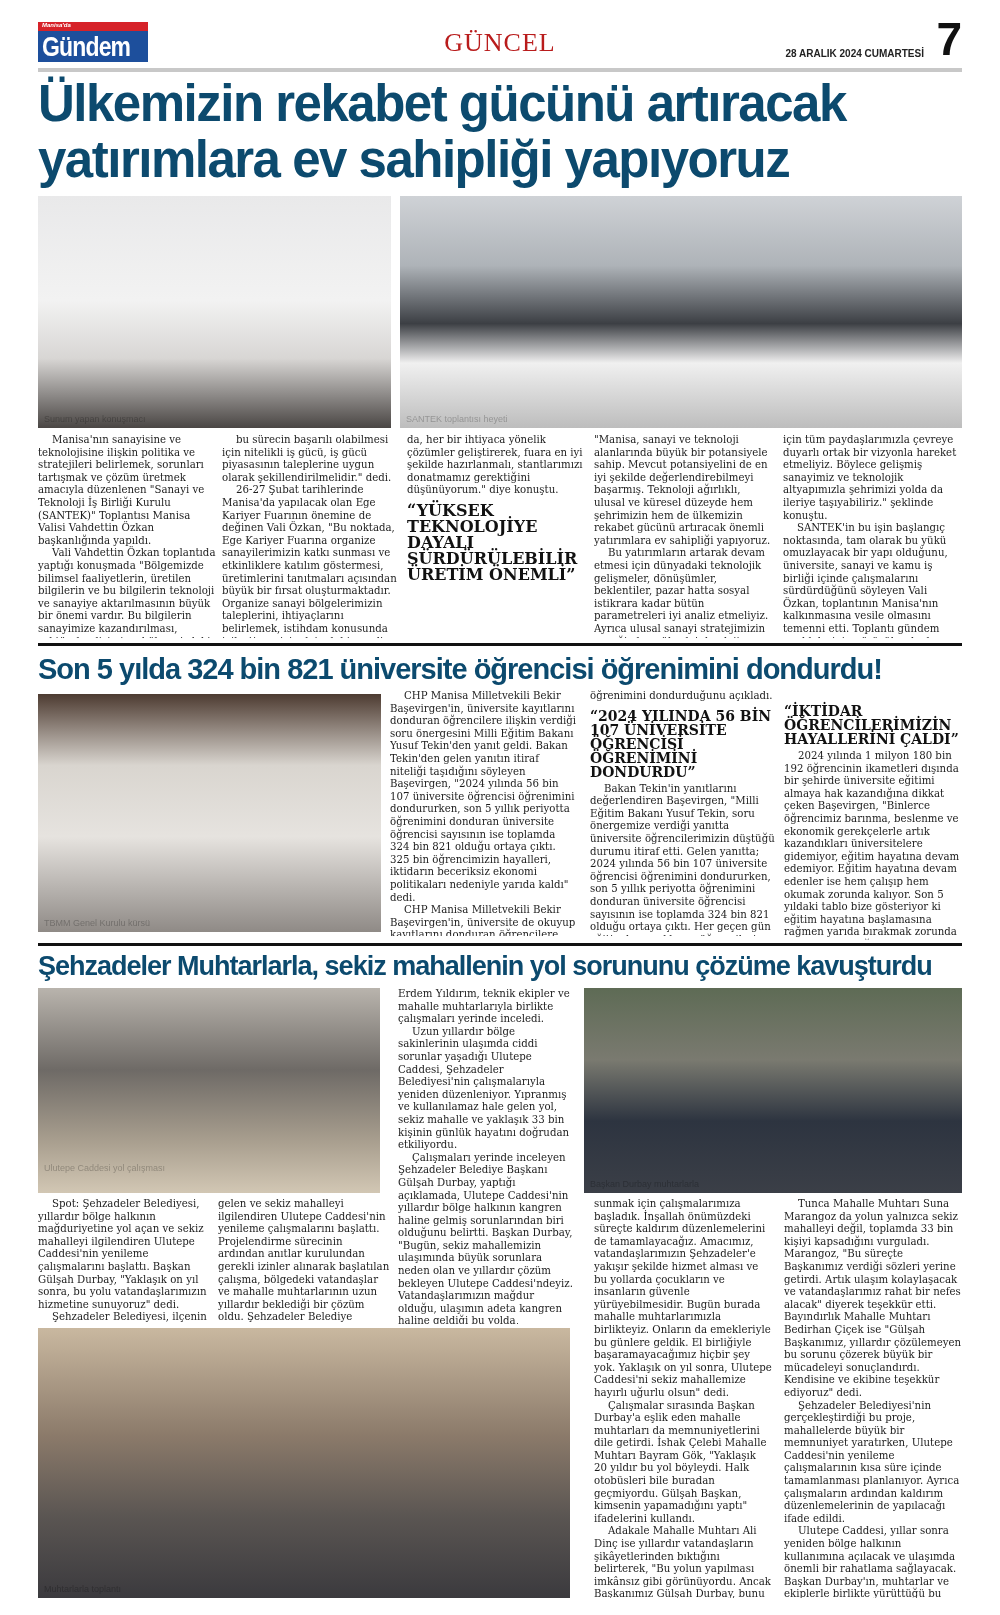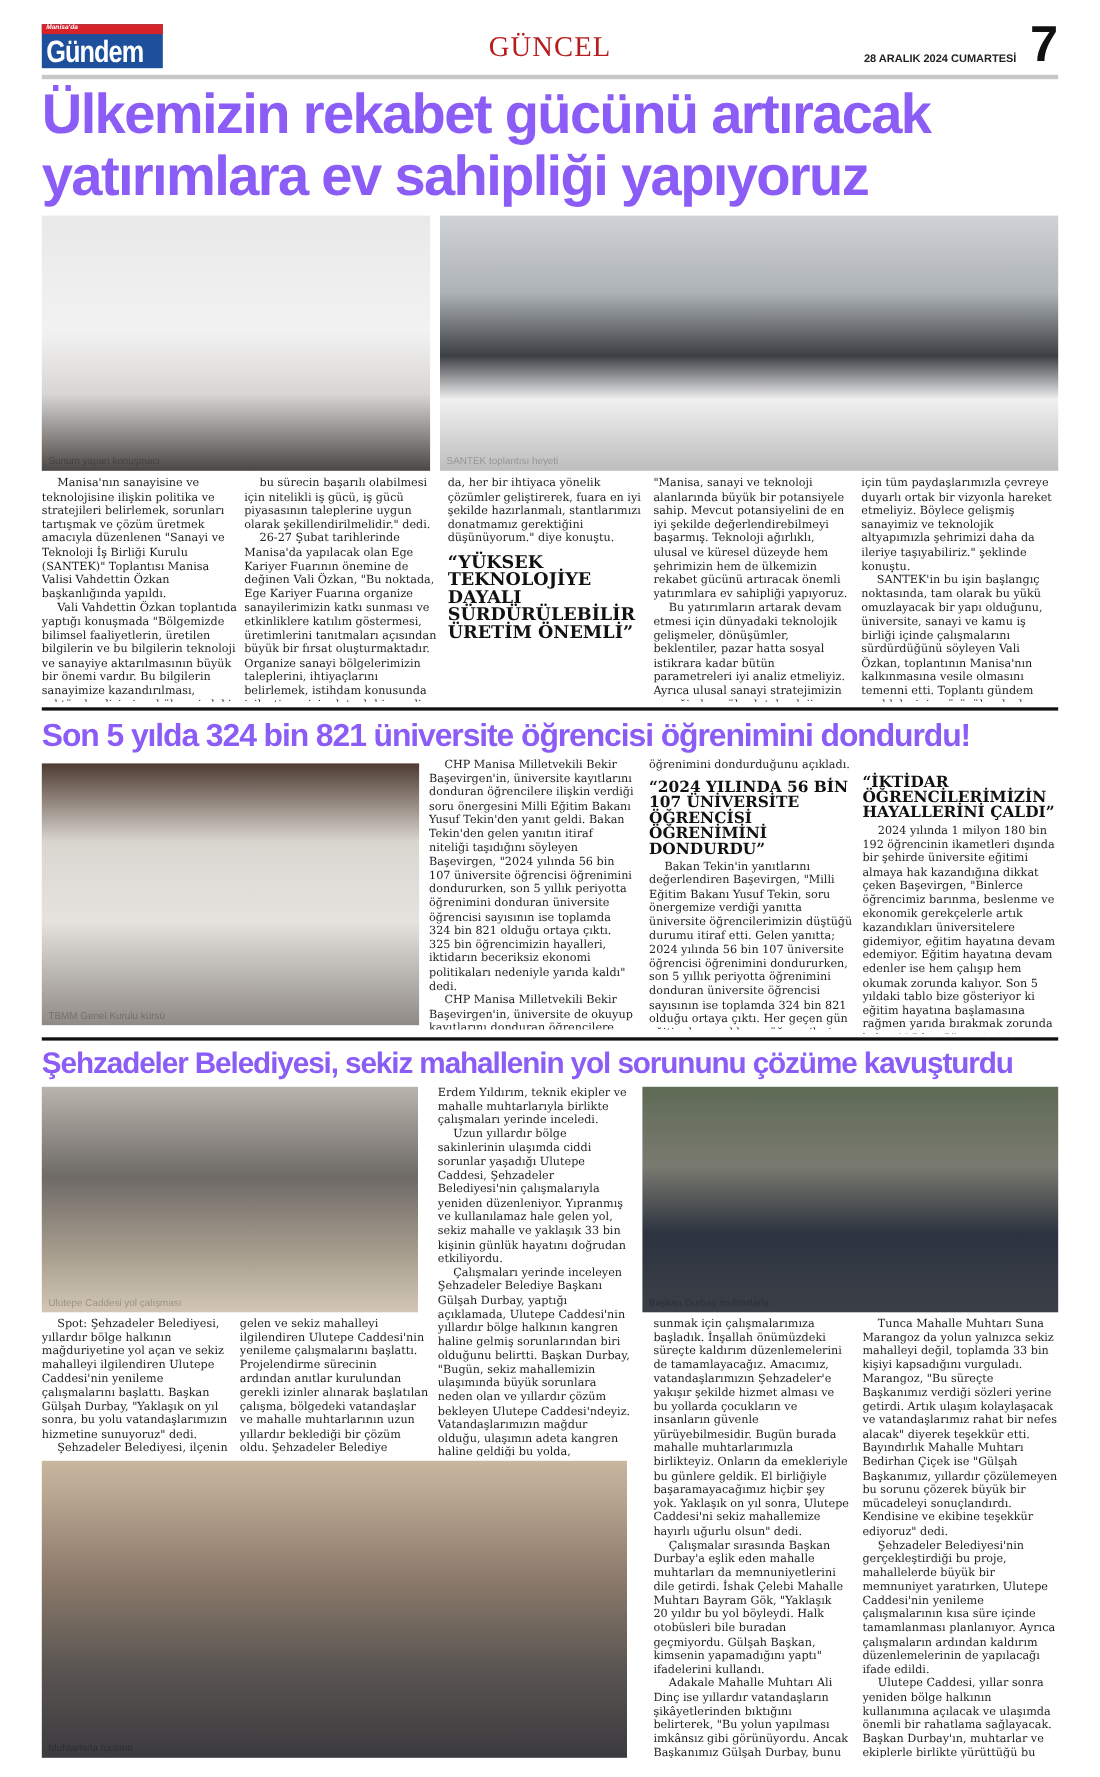--- a/index.html
+++ b/index.html
@@ -8,21 +8,21 @@
 
   .masthead { position: absolute; left: 38px; top: 18px; width: 924px; height: 46px; }
   .logo { position: absolute; left: 0; top: 4px; width: 110px; height: 40px; background: #1d4f9c; border-top: 9px solid #d62229; }
   .logo .sub { position: absolute; left: 4px; top: -9px; font: italic bold 6px "Liberation Sans", sans-serif; color: #fff; }
   .logo .name { position: absolute; left: 4px; top: 1px; font: bold 28px "Liberation Sans", sans-serif; letter-spacing: -1px; color: #fff; line-height: 30px; transform: scaleX(0.82); transform-origin: left; }
   .section { position: absolute; left: 0; width: 924px; top: 10px; text-align: center; font: 26px "Liberation Serif", serif; letter-spacing: 1px; color: #b91c1c; }
   .date { position: absolute; right: 38px; top: 30px; font: bold 10px "Liberation Sans", sans-serif; color: #222; }
   .pagenum { position: absolute; right: 0; top: -6px; font: bold 46px "Liberation Sans", sans-serif; color: #111; }
   .rule-grey { position: absolute; left: 38px; top: 68px; width: 924px; height: 4px; background: #c8c8c8; }
 
-  .headline { position: absolute; left: 38px; width: 924px; font-family: "Liberation Sans", sans-serif; font-weight: bold; color: #8b5cf6; letter-spacing: -1.5px; }
+  .headline { position: absolute; left: 38px; width: 924px; font-family: "Liberation Sans", sans-serif; font-weight: bold; color: #0c4a6e; letter-spacing: -1.5px; }
   .h1 { top: 76px; font-size: 51px; line-height: 56px; }
   .h2 { top: 652px; font-size: 29px; line-height: 34px; letter-spacing: -1px; }
   .h3 { top: 950px; font-size: 27px; line-height: 32px; letter-spacing: -1px; }
 
   .rule { position: absolute; left: 38px; width: 924px; height: 3px; background: #111; }
 
   .photo { position: absolute; overflow: hidden; }
   .ph-a { background: linear-gradient(180deg,#e9e9ea 0%,#f2f2f2 45%,#d8d6d4 70%,#4a4644 100%); }
   .ph-b { background: linear-gradient(180deg,#cfd2d6 0%,#aeb3b8 30%,#3c3f44 55%,#f0f0f0 72%,#bdbdbd 100%); }
   .ph-c { background: linear-gradient(180deg,#4d3b31 0%,#d9d5cf 30%,#e6e3df 60%,#8f8a86 100%); }
@@ -68,21 +68,21 @@
 </div>
 <div class="col" style="left:407px; top:434px; width:178px; height:204px;">
   <p style="text-indent:0">da, her bir ihtiyaca yönelik çözümler geliştirerek, fuara en iyi şekilde hazırlanmalı, stantlarımızı donatmamız gerektiğini düşünüyorum." diye konuştu.</p>
   <p class="subhead">“YÜKSEK TEKNOLOJİYE DAYALI SÜRDÜRÜLEBİLİR ÜRETİM ÖNEMLİ”</p>
 </div>
 <div class="col" style="left:594px; top:434px; width:178px; height:204px;">
   <p style="text-indent:0">"Manisa, sanayi ve teknoloji alanlarında büyük bir potansiyele sahip. Mevcut potansiyelini de en iyi şekilde değerlendirebilmeyi başarmış. Teknoloji ağırlıklı, ulusal ve küresel düzeyde hem şehrimizin hem de ülkemizin rekabet gücünü artıracak önemli yatırımlara ev sahipliği yapıyoruz.</p>
   <p>Bu yatırımların artarak devam etmesi için dünyadaki teknolojik gelişmeler, dönüşümler, beklentiler, pazar hatta sosyal istikrara kadar bütün parametreleri iyi analiz etmeliyiz. Ayrıca ulusal sanayi stratejimizin gereği olan yüksek teknolojiye dayalı üretimin sürdürülebilirliği</p>
 </div>
 <div class="col" style="left:783px; top:434px; width:178px; height:204px;">
-  <p style="text-indent:0">için tüm paydaşlarımızla çevreye duyarlı ortak bir vizyonla hareket etmeliyiz. Böylece gelişmiş sanayimiz ve teknolojik altyapımızla şehrimizi daha da ileriye taşıyabiliriz." şeklinde konuştu.</p>
+  <p style="text-indent:0">için tüm paydaşlarımızla çevreye duyarlı ortak bir vizyonla hareket etmeliyiz. Böylece gelişmiş sanayimiz ve teknolojik altyapımızla şehrimizi yolda da ileriye taşıyabiliriz." şeklinde konuştu.</p>
   <p><span>SANTEK'in bu işin başlangıç noktasında, tam olarak bu yükü omuzlayacak bir yapı olduğunu, üniversite, sanayi ve kamu iş birliği içinde çalışmalarını sürdürdüğünü söyleyen Vali Özkan, toplantının Manisa'nın kalkınmasına vesile olmasını temenni etti. Toplantı gündem maddelerinin görüşülerek alınan kararların değerlendirilmesi ile sona erdi.</span></p>
 </div>
 
 <div class="rule" style="top:643px;"></div>
 
 <h2 class="headline h2">Son 5 yılda 324 bin 821 üniversite öğrencisi öğrenimini dondurdu!</h2>
 
 <div class="photo ph-c" style="left:38px; top:694px; width:343px; height:238px;">
   <span class="ph-label" style="left:6px; bottom:4px;">TBMM Genel Kurulu kürsü</span>
 </div>
@@ -96,24 +96,24 @@
   <p class="subhead" style="font-size:14px; line-height:14px;">“2024 YILINDA 56 BİN 107 ÜNİVERSİTE ÖĞRENCİSİ ÖĞRENİMİNİ DONDURDU”</p>
   <p>Bakan Tekin'in yanıtlarını değerlendiren Başevirgen, "Milli Eğitim Bakanı Yusuf Tekin, soru önergemize verdiği yanıtta üniversite öğrencilerimizin düştüğü durumu itiraf etti. Gelen yanıtta; 2024 yılında 56 bin 107 üniversite öğrencisi öğrenimini dondururken, son 5 yıllık periyotta öğrenimini donduran üniversite öğrencisi sayısının ise toplamda 324 bin 821 olduğu ortaya çıktı. Her geçen gün eğitimden uzaklaşan öğrencilerin sayısını Milli Eğitim Bakanlığı dahi gizleyemiyor" dedi.</p>
 </div>
 <div class="col" style="left:784px; top:690px; width:178px; height:250px;">
   <p class="subhead" style="font-size:14px; line-height:14px; margin-top:14px;">“İKTİDAR ÖĞRENCİLERİMİZİN HAYALLERİNİ ÇALDI”</p>
   <p><span>2024 yılında 1 milyon 180 bin 192 öğrencinin ikametleri dışında bir şehirde üniversite eğitimi almaya hak kazandığına dikkat çeken Başevirgen, "Binlerce öğrencimiz barınma, beslenme ve ekonomik gerekçelerle artık kazandıkları üniversitelere gidemiyor, eğitim hayatına devam edemiyor. Eğitim hayatına devam edenler ise hem çalışıp hem okumak zorunda kalıyor. Son 5 yıldaki tablo bize gösteriyor ki eğitim hayatına başlamasına rağmen yarıda bırakmak zorunda kalan 325 bin öğrencimizin hayalleri, iktidarın beceriksiz ekonomi politikaları nedeniyle yarıda kaldı. İktidar öğrencilerimizin hayallerini çaldı" ifadelerini kullandı.</span></p>
 </div>
 
 <div class="rule" style="top:943px;"></div>
 
-<h2 class="headline h3">Şehzadeler Belediyesi, sekiz mahallenin yol sorununu çözüme kavuşturdu</h2>
+<h2 class="headline h3">Şehzadeler Muhtarlarla, sekiz mahallenin yol sorununu çözüme kavuşturdu</h2>
 
 <div class="photo ph-d" style="left:38px; top:988px; width:342px; height:205px;">
-  <span class="ph-label" style="left:6px; bottom:4px;text-align:right;">Ulutepe Caddesi yol çalışması</span>
+  <span class="ph-label" style="left:6px; bottom:20px;text-align:right;">Ulutepe Caddesi yol çalışması</span>
 </div>
 <div class="photo ph-e" style="left:584px; top:988px; width:378px; height:205px;">
   <span class="ph-label" style="left:6px; bottom:4px;">Başkan Durbay muhtarlarla</span>
 </div>
 <div class="photo ph-f" style="left:38px; top:1328px; width:532px; height:270px;">
   <span class="ph-label" style="left:6px; bottom:4px;">Muhtarlarla toplantı</span>
 </div>
 
 <div class="col" style="left:38px; top:1198px; width:172px; height:126px;">
   <p>Spot: Şehzadeler Belediyesi, yıllardır bölge halkının mağduriyetine yol açan ve sekiz mahalleyi ilgilendiren Ulutepe Caddesi'nin yenileme çalışmalarını başlattı. Başkan Gülşah Durbay, "Yaklaşık on yıl sonra, bu yolu vatandaşlarımızın hizmetine sunuyoruz" dedi.</p>

